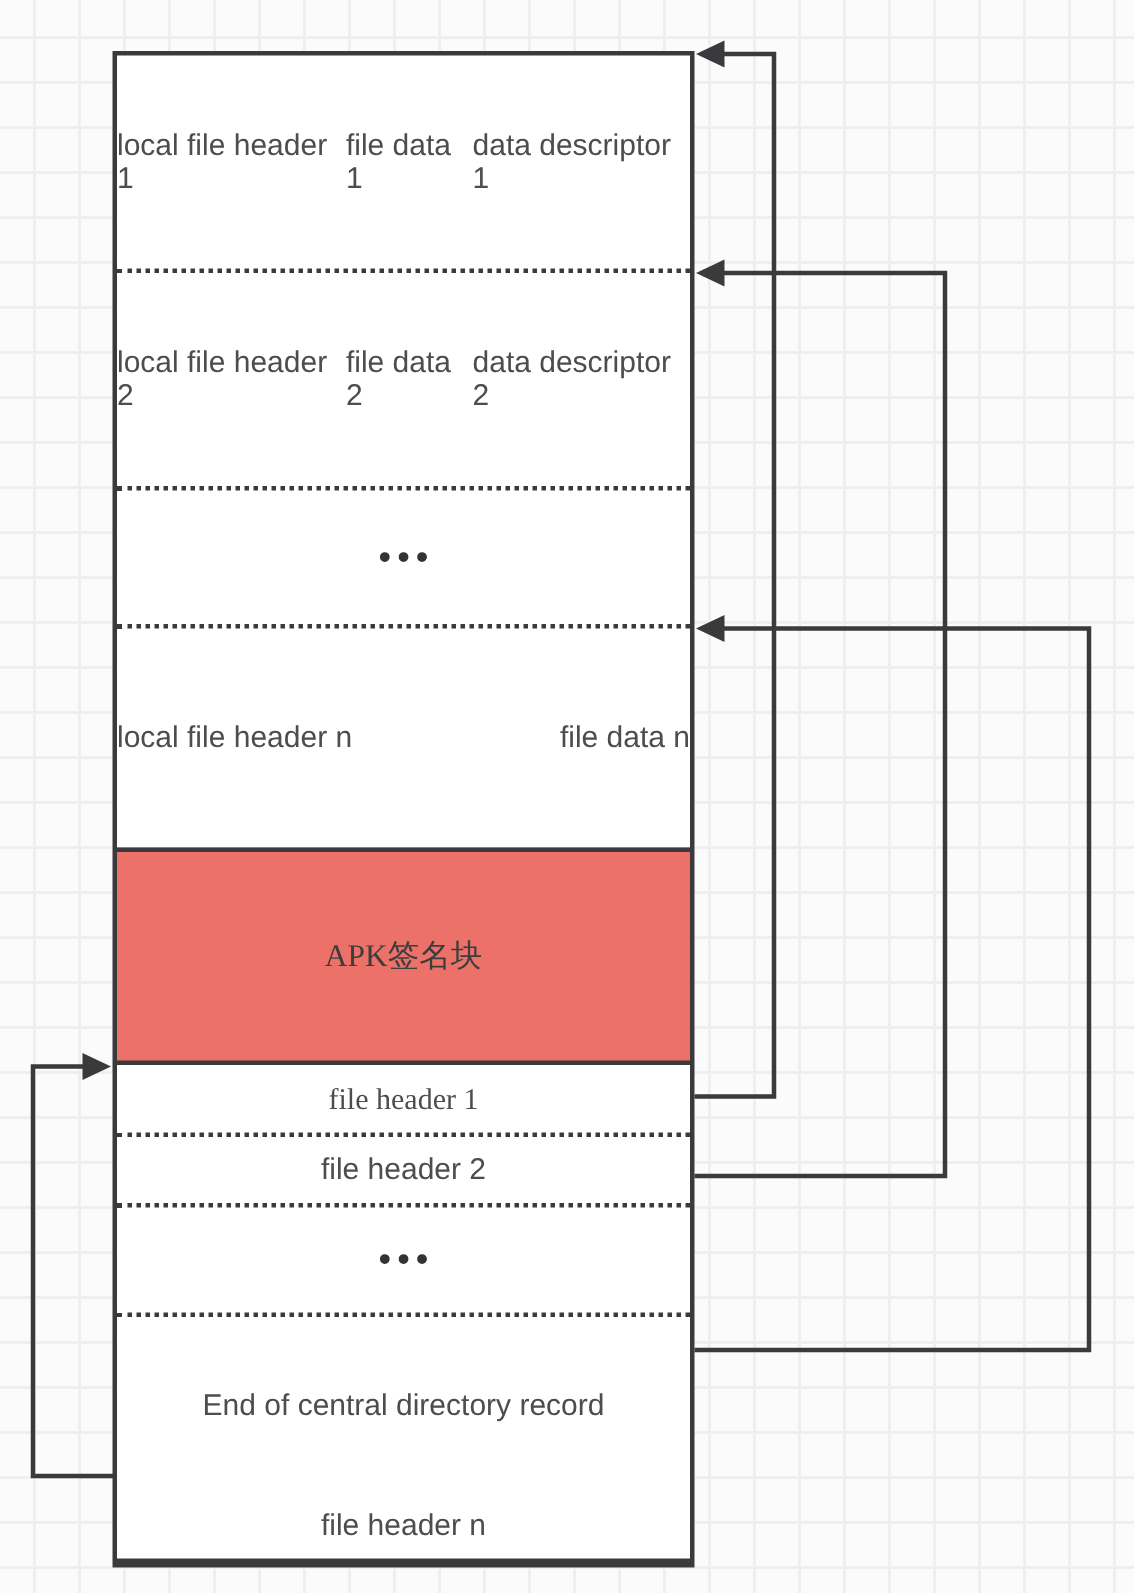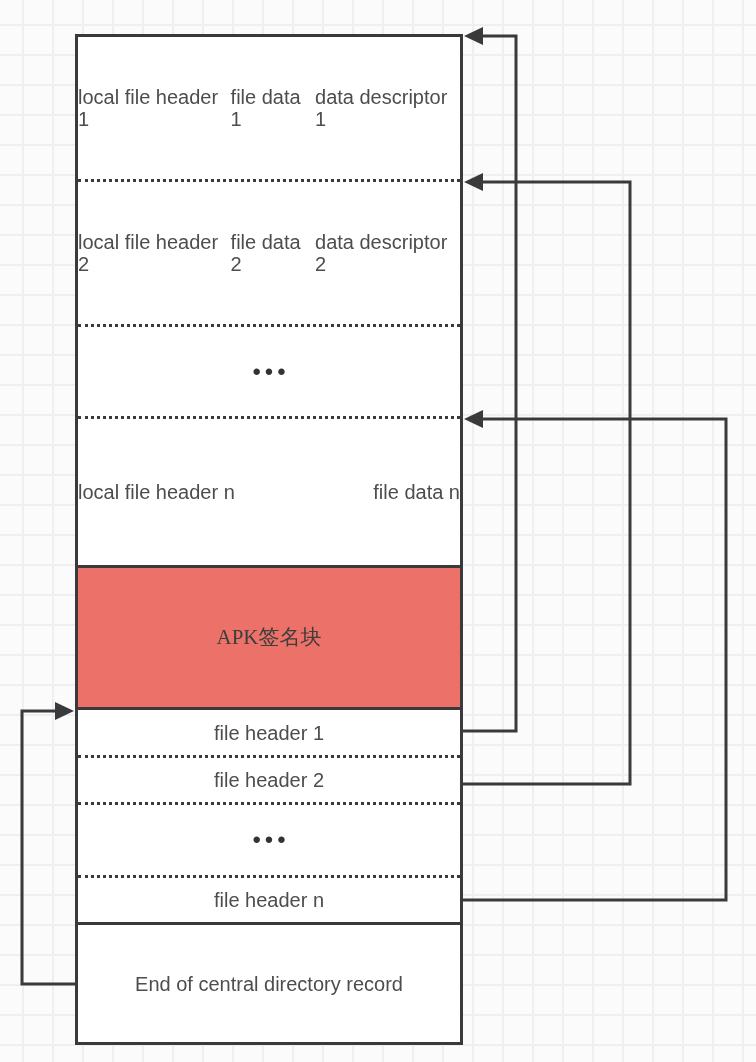--- a/index.html
+++ b/index.html
@@ -45,21 +45,21 @@
     padding: 13px 0 14px 0;
   }
   .dotted  { border-bottom: 3px dotted #3a3a3c; }
   .solid-b { border-bottom: 3px solid  #3a3a3c; }
 
   .h-entry1 { height: 145px; }
   .h-entry2 { height: 145px; }
   .h-ell1   { height: 92px;  }
   .h-entryn { height: 146px; }
   .h-apk    { height: 145px; font-family: Liberation Serif, serif; }
-  .h-fh1    { height: 48px;  }
+  .h-fh1    { height: 48px; font-family: Liberation Serif, serif;  }
   .h-fh2    { height: 47px;  }
   .h-ell2   { height: 73px;  }
   .h-fhn    { height: 47px;  }
   .h-eocd   { height: 117px; }
 
   .apk-block {
     background: #ec7168;
     border-top: 3px solid #3a3a3c;
     border-bottom: 3px solid #3a3a3c;
     color: #3d3d3d;
@@ -123,26 +123,26 @@
     </div>
 
     <div class="sec dotted h-fh2">
       <div class="label">file header 2</div>
     </div>
 
     <div class="sec dotted h-ell2">
       <div class="ellipsis">•••</div>
     </div>
 
+    <div class="sec h-eocd">
+      <div class="label">End of central directory record</div>
+    </div>
+
     <div class="sec solid-b h-fhn">
       <div class="label">file header n</div>
-    </div>
-
-    <div class="sec h-eocd">
-      <div class="label">End of central directory record</div>
     </div>
 
   </div>
 
   <svg class="arrows" viewBox="0 0 756 1062" xmlns="http://www.w3.org/2000/svg">
 
     <g>
       <polyline points="463,731 516,731 516,36 470,36"></polyline>
       <polygon points="464,36 483,27 483,45"></polygon>
     </g>

